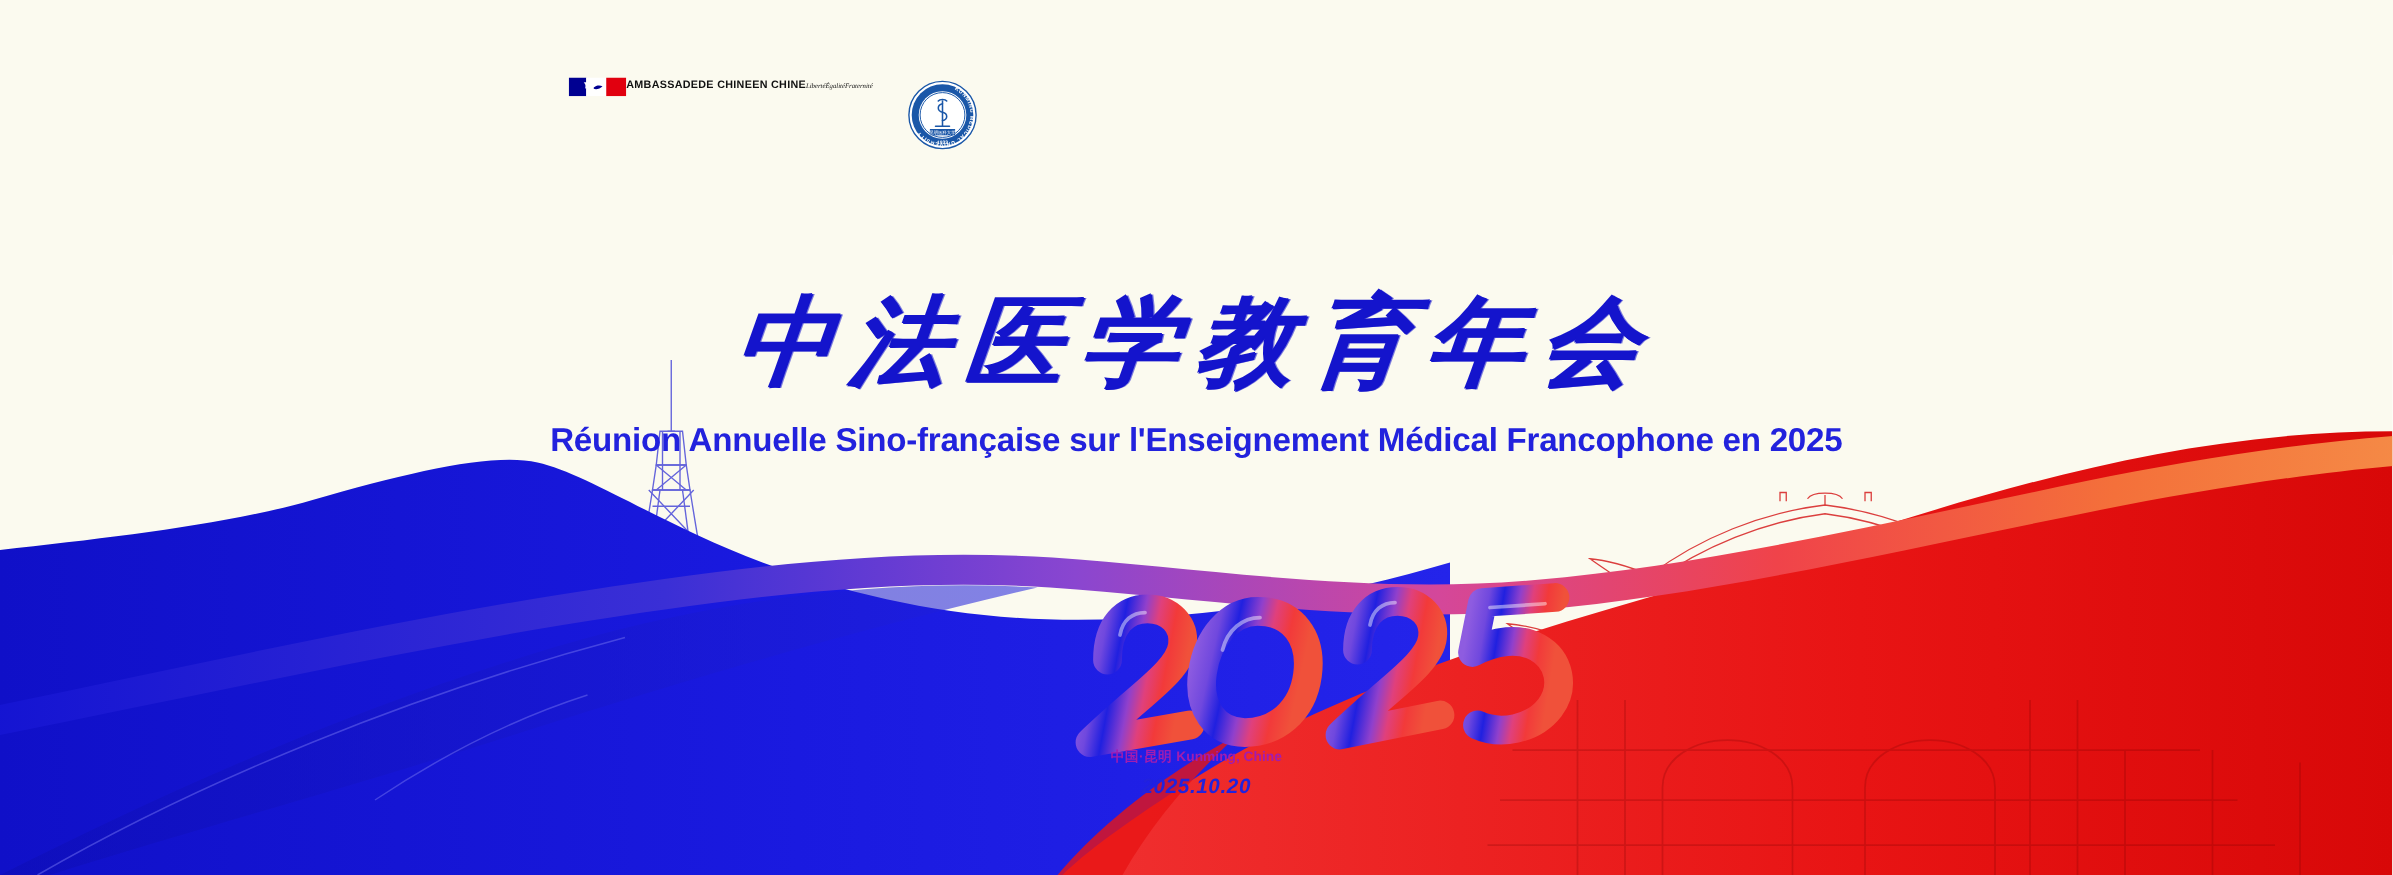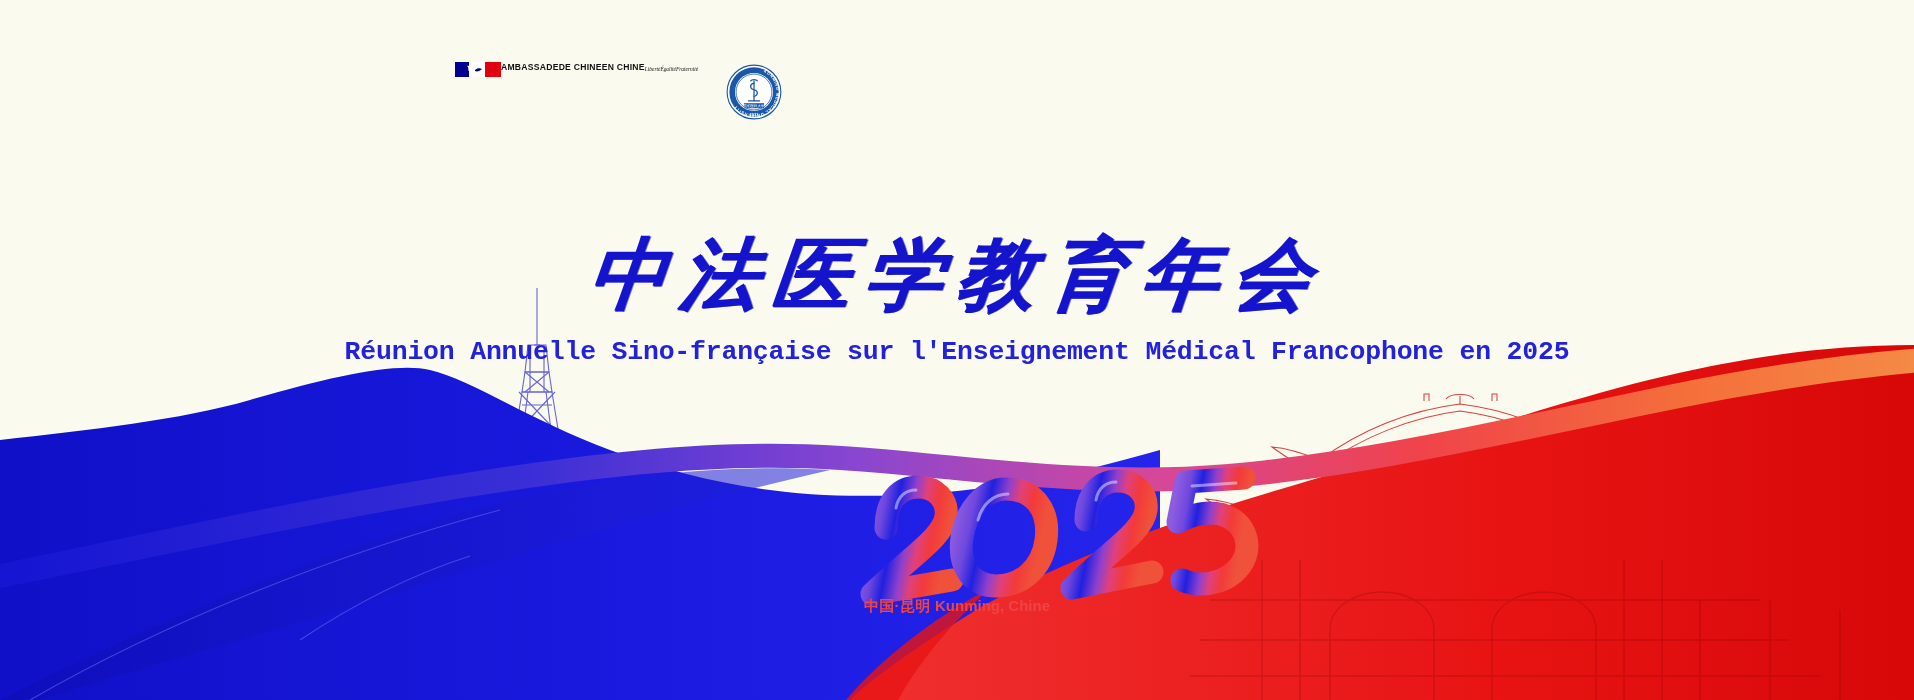--- a/index.html
+++ b/index.html
@@ -97,43 +97,43 @@
     text-shadow:1px 1px 0 #1414cc, 2px 1px 0 rgba(20,20,204,.55);
   }
 
   .title-fr{
     position:absolute;
     left:0;right:0;
     top:336px;
     text-align:center;
     z-index:6;
     pointer-events:none;
-    font-family:Liberation Mono, monospace;
+    font-family:Liberation Sans, sans-serif;
     font-weight:bold;
     font-size:26.5px;
     line-height:32px;
     letter-spacing:-.2px;
     color:#2222dd;
   }
 
   
   .footer-block{
     position:absolute;
     left:0;right:0;
     top:597px;
     text-align:center;
     z-index:6;
     pointer-events:none;
   }
   .loc-line{
     font-family:"Liberation Sans","DejaVu Sans",sans-serif;
     font-weight:bold;
-    font-size:15px;
+    font-size:11px;
     line-height:18px;
-    color:#ef4444;
+    color:#a21caf;
     letter-spacing:.3px;
   }
   .loc-line .loc-en{font-weight:600;letter-spacing:0;}
   .date-line{
     margin-top:4px;
     font-family:"Liberation Sans","DejaVu Sans",sans-serif;
     font-weight:bold;
     font-style:italic;
     font-size:16.5px;
     line-height:20px;
@@ -419,15 +419,16 @@
     <span class="calli">中法医学教育年会</span>
   </div>
 
   <div class="title-fr">Réunion Annuelle Sino-française sur l'Enseignement Médical Francophone en 2025</div>
 
   <div class="footer-block">
     <div class="loc-line">
       <span>中国·昆明</span>
       <span class="loc-en">Kunming, Chine</span>
     </div>
+    <div class="date-line">2025.10.20</div>
   </div>
 
 </div>
 
 </body></html>

